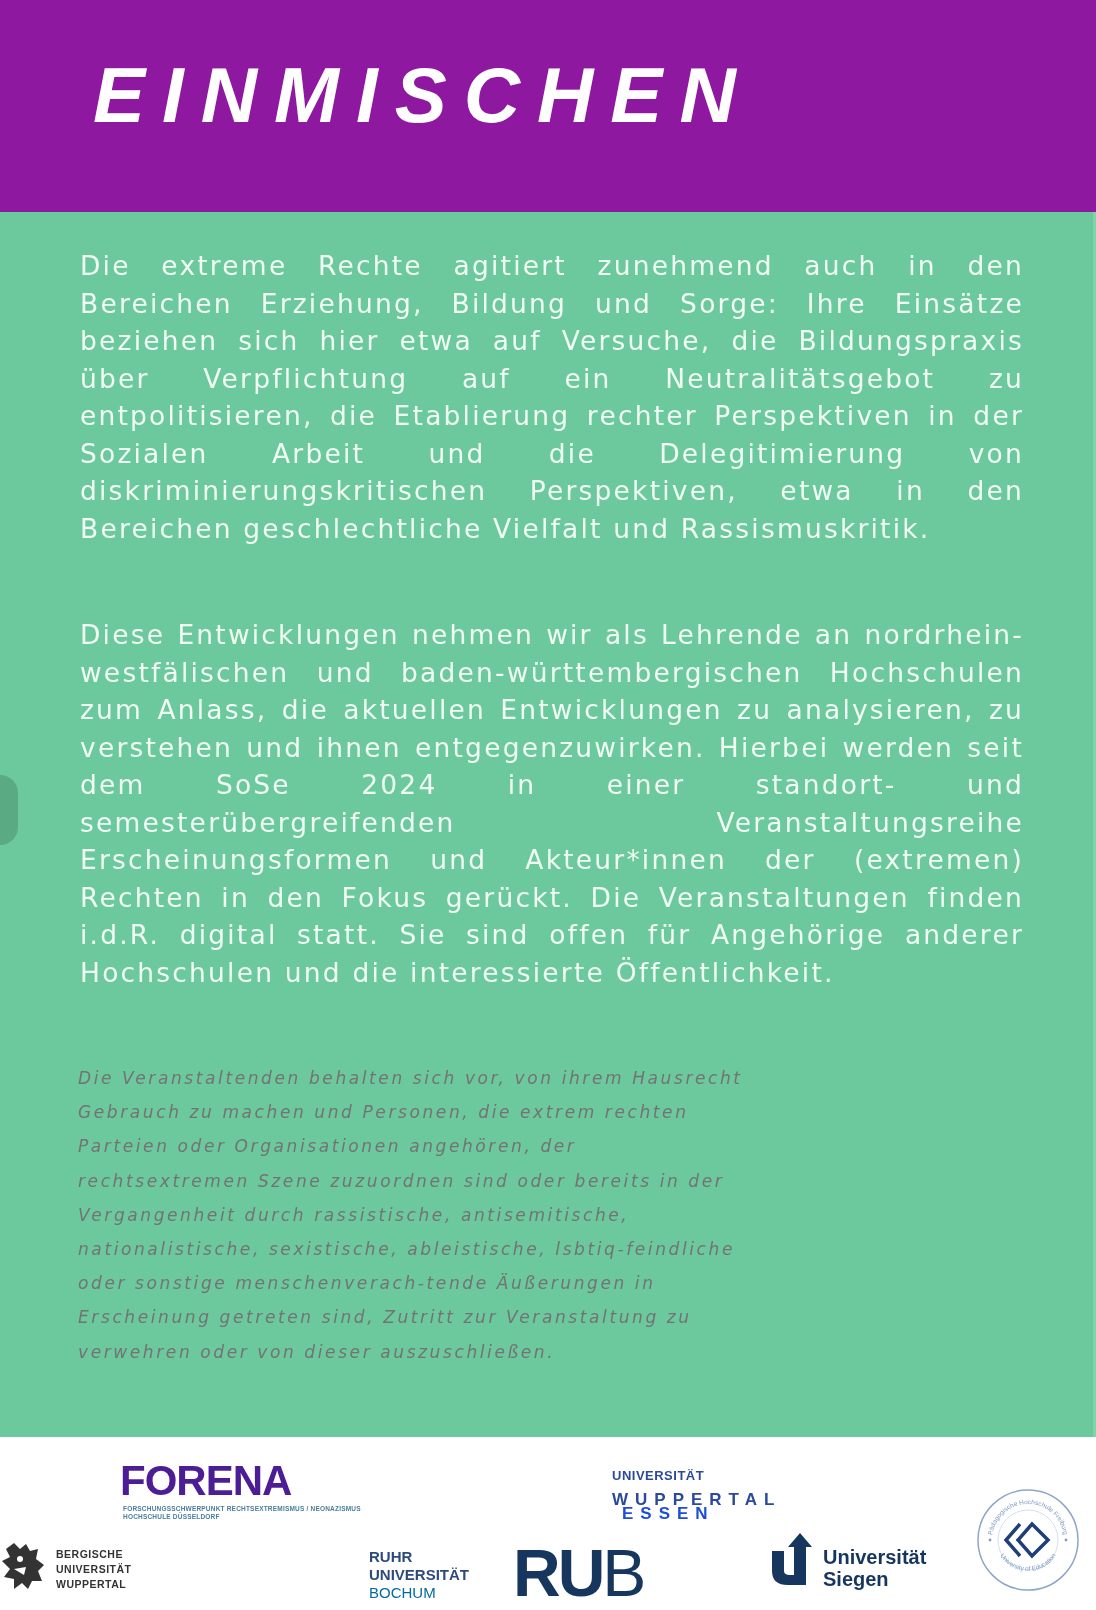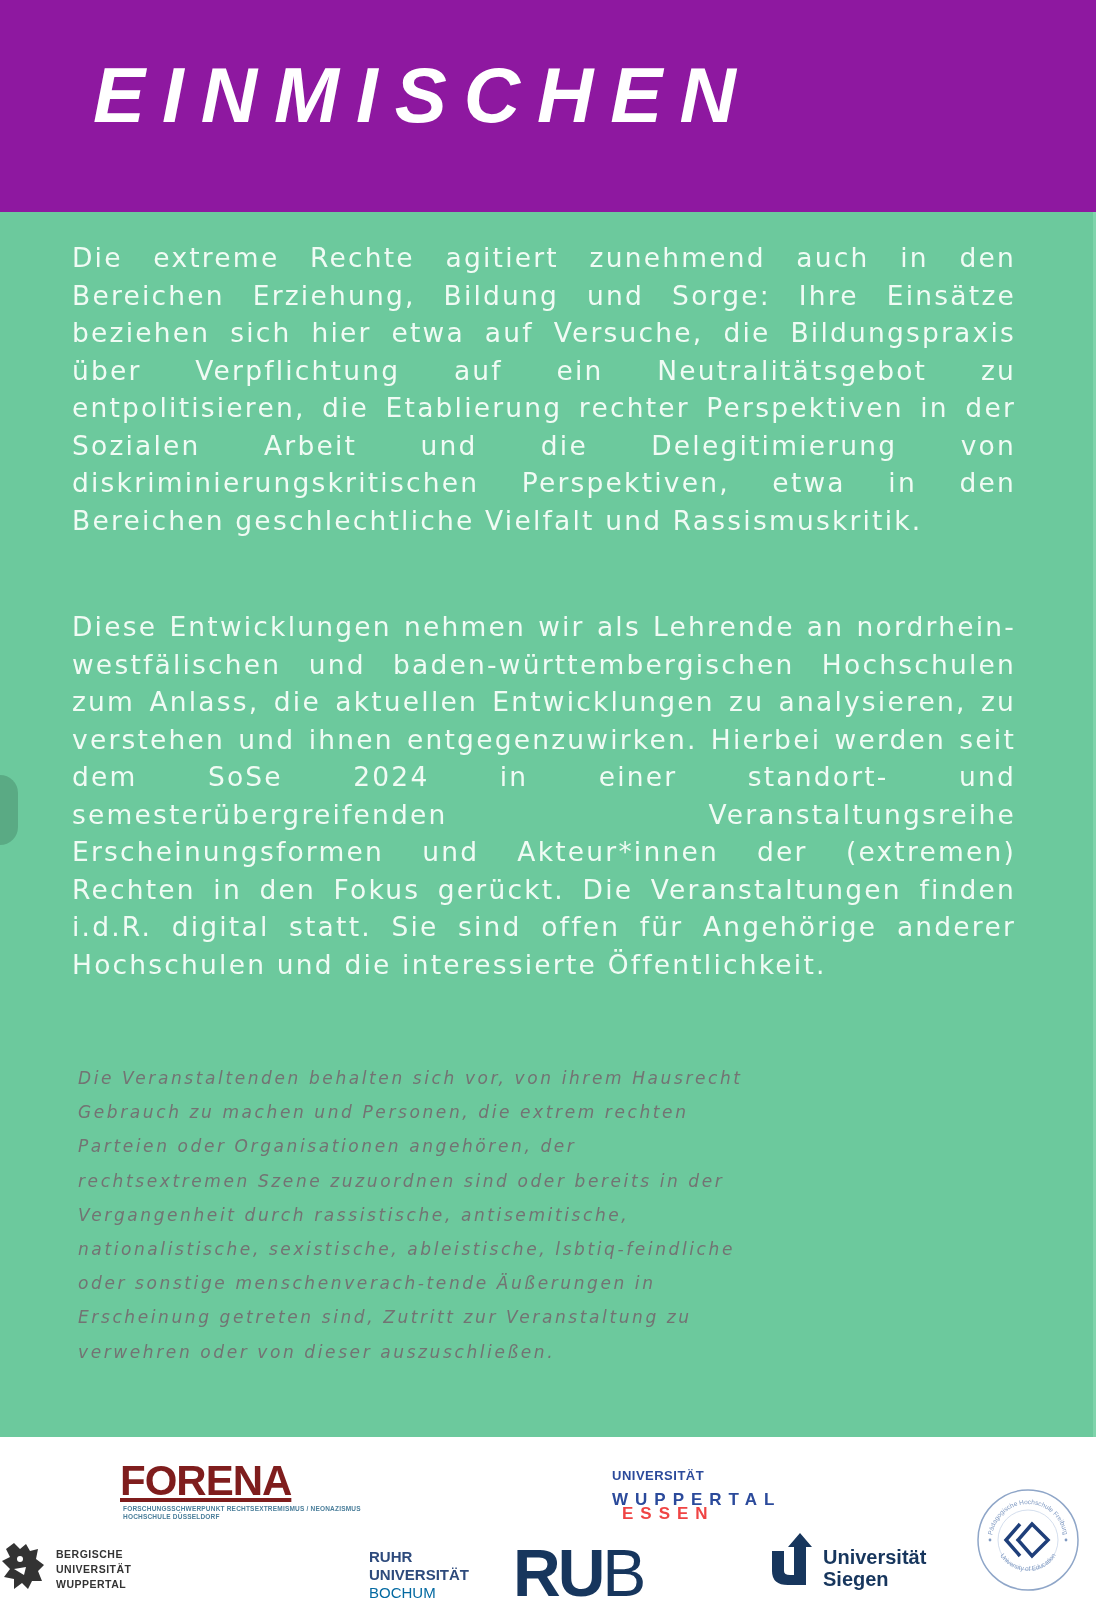--- a/index.html
+++ b/index.html
@@ -2,30 +2,30 @@
 <html><head>
 <meta charset="utf-8">
 <style>
   html, body { margin:0; padding:0; }
   body { width:1096px; height:1610px; position:relative; overflow:hidden; background:#ffffff; font-family:"DejaVu Sans", sans-serif; }
   .header { position:absolute; left:0; top:0; width:1096px; height:212px; background:#8e18a0; }
   .title { position:absolute; left:57px; top:56px; font-family:"Liberation Sans", sans-serif; font-weight:bold; font-style:italic; font-size:78px; letter-spacing:17px; color:#ffffff; line-height:1;margin-left:36px; }
   .green { position:absolute; left:0; top:212px; width:1096px; height:1225px; background:#6cc99d; }
   .edge-strip { position:absolute; right:0; top:212px; width:3px; height:1225px; background:#7fd4ab; }
   .side-tab { position:absolute; left:-18px; top:775px; width:36px; height:70px; border-radius:35px; background:#5aaa84; }
-  .para { position:absolute; left:68px; width:944px; color:#f0fbf4; font-family:"DejaVu Sans", sans-serif; font-size:26.5px; line-height:37.5px; letter-spacing:2.2px; text-align:justify; text-align-last:left; margin:4px; }
+  .para { position:absolute; left:68px; width:944px; color:#f0fbf4; font-family:"DejaVu Sans", sans-serif; font-size:26.5px; line-height:37.5px; letter-spacing:2.2px; text-align:justify; text-align-last:left; margin:12px; }
   .p1 { top:235px; }
   .p2 { top:604px; }
   .p3 { position:absolute; left:70px; top:1053px; width:960px; color:#737373; font-family:"DejaVu Sans", sans-serif; font-style:italic; font-size:17px; line-height:34.2px; letter-spacing:2.6px; margin:8px; white-space:pre-line; }
   .logo { position:absolute; }
-  .forena-name { left:120px; top:1460px; font-family:"Liberation Sans", sans-serif; font-size:42px; font-weight:bold; color:#7f1d1d; letter-spacing:-1px; line-height:1;text-decoration:underline; }
+  .forena-name { left:120px; top:1460px; font-family:"Liberation Sans", sans-serif; font-size:42px; font-weight:bold; color:#4c1d95; letter-spacing:-1px; line-height:1; }
   .forena-sub { left:123px; top:1505px; font-family:"Liberation Sans", sans-serif; font-size:6.5px; font-weight:bold; color:#4a7e9a; line-height:8px; letter-spacing:0.2px; }
   .ude-top { left:612px; top:1468px; font-family:"Liberation Sans", sans-serif; font-weight:bold; font-size:13px; color:#2b4a9b; letter-spacing:0.5px; }
   .ude-mid { left:612px; top:1490px; font-family:"Liberation Sans", sans-serif; font-weight:bold; font-size:17px; color:#2b4a9b; letter-spacing:7px; }
-  .ude-bot { left:622px; top:1504px; font-family:"Liberation Sans", sans-serif; font-weight:bold; font-size:17px; color:#ef4444; letter-spacing:7px; }
+  .ude-bot { left:622px; top:1504px; font-family:"Liberation Sans", sans-serif; font-weight:bold; font-size:17px; color:#1d4ed8; letter-spacing:7px; }
   .buw-crest { left:0px; top:1541px; width:46px; height:50px; }
   .buw-text { left:56px; top:1547px; font-family:"Liberation Sans", sans-serif; font-weight:bold; font-size:10.5px; line-height:15px; color:#333; letter-spacing:0.5px; }
   .rub-text { left:369px; top:1548px; font-family:"Liberation Sans", sans-serif; font-weight:bold; font-size:15px; line-height:18px; color:#2d4a7c; }
   .rub-text .light { font-weight:normal; color:#0369a1; }
   .rub-big { left:513px; top:1540px; font-family:"Liberation Sans", sans-serif; font-weight:bold; font-size:66px; color:#17365d; letter-spacing:-3px; line-height:1; }
   .rub-big .b { font-weight:normal; }
   .siegen-icon { left:770px; top:1533px; width:48px; height:52px; }
   .siegen-text { left:823px; top:1546px; font-family:"Liberation Sans", sans-serif; font-weight:bold; font-size:20px; line-height:22px; color:#17365d; }
   .seal { left:976px; top:1488px; width:104px; height:104px; }
 </style>

